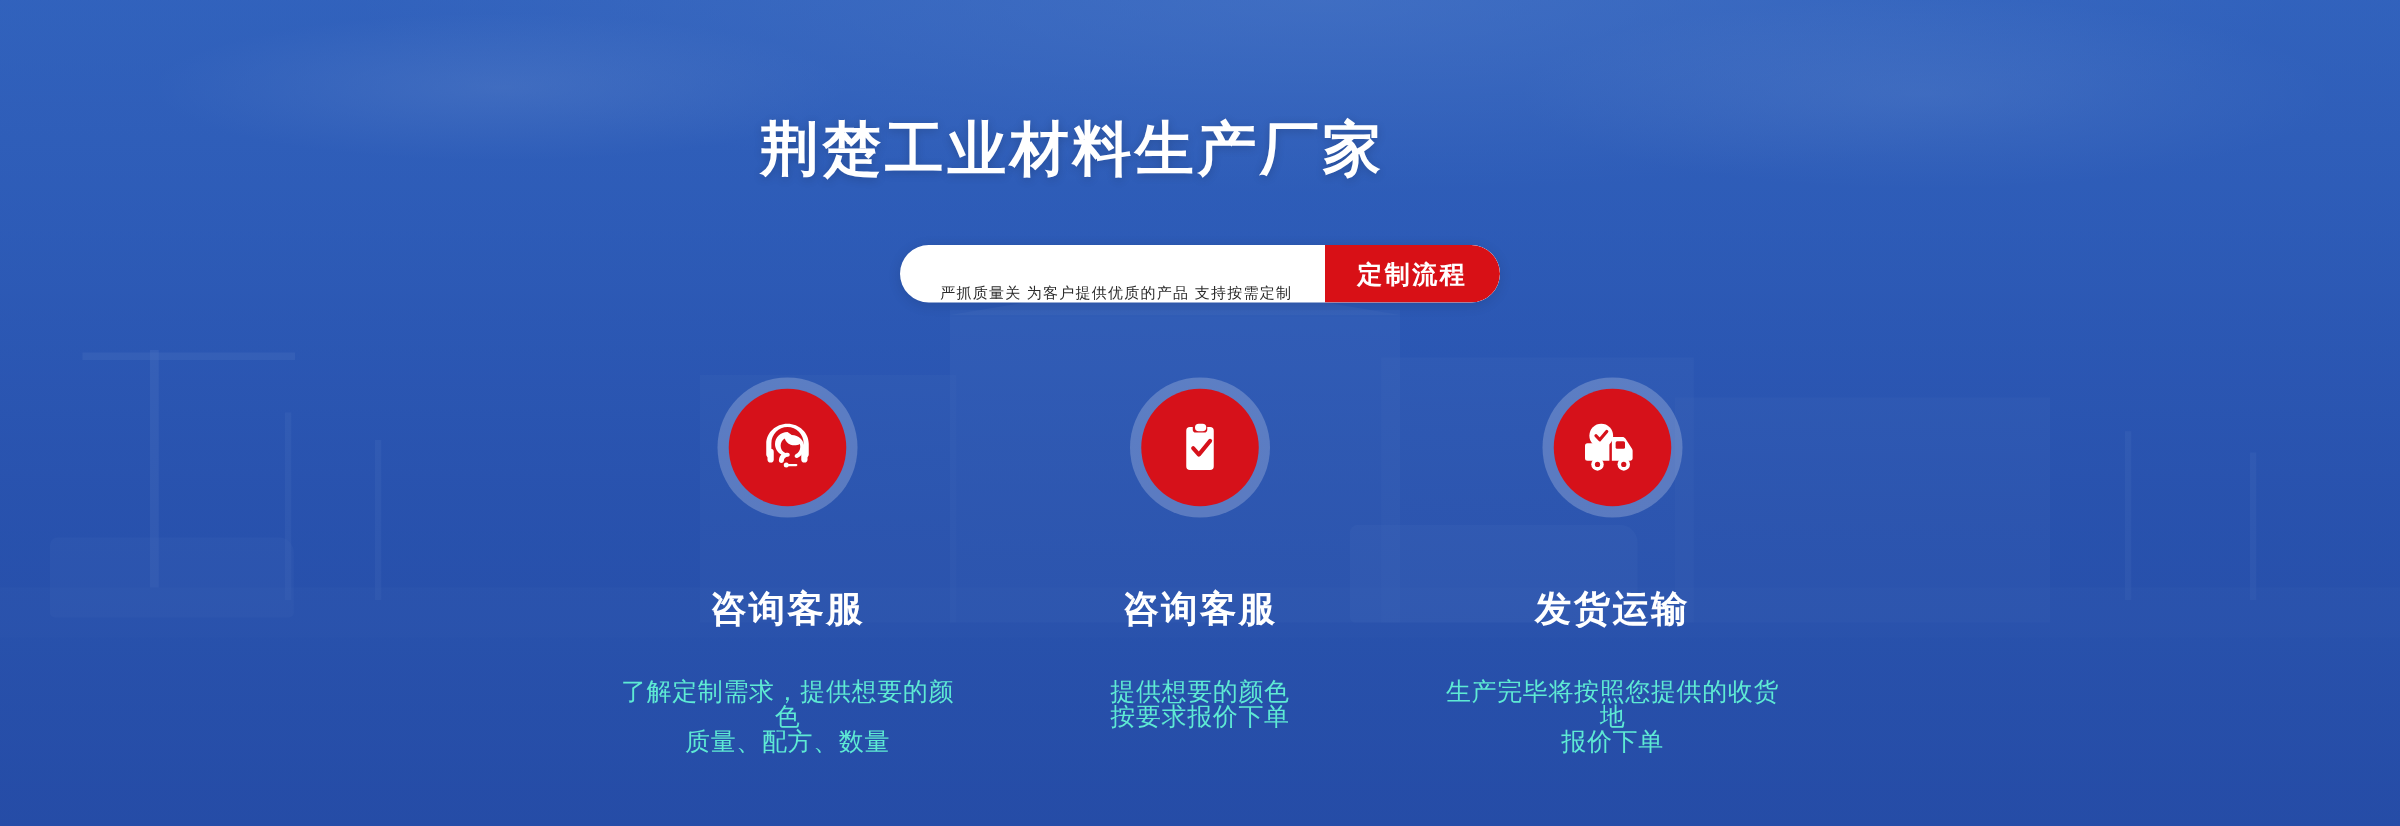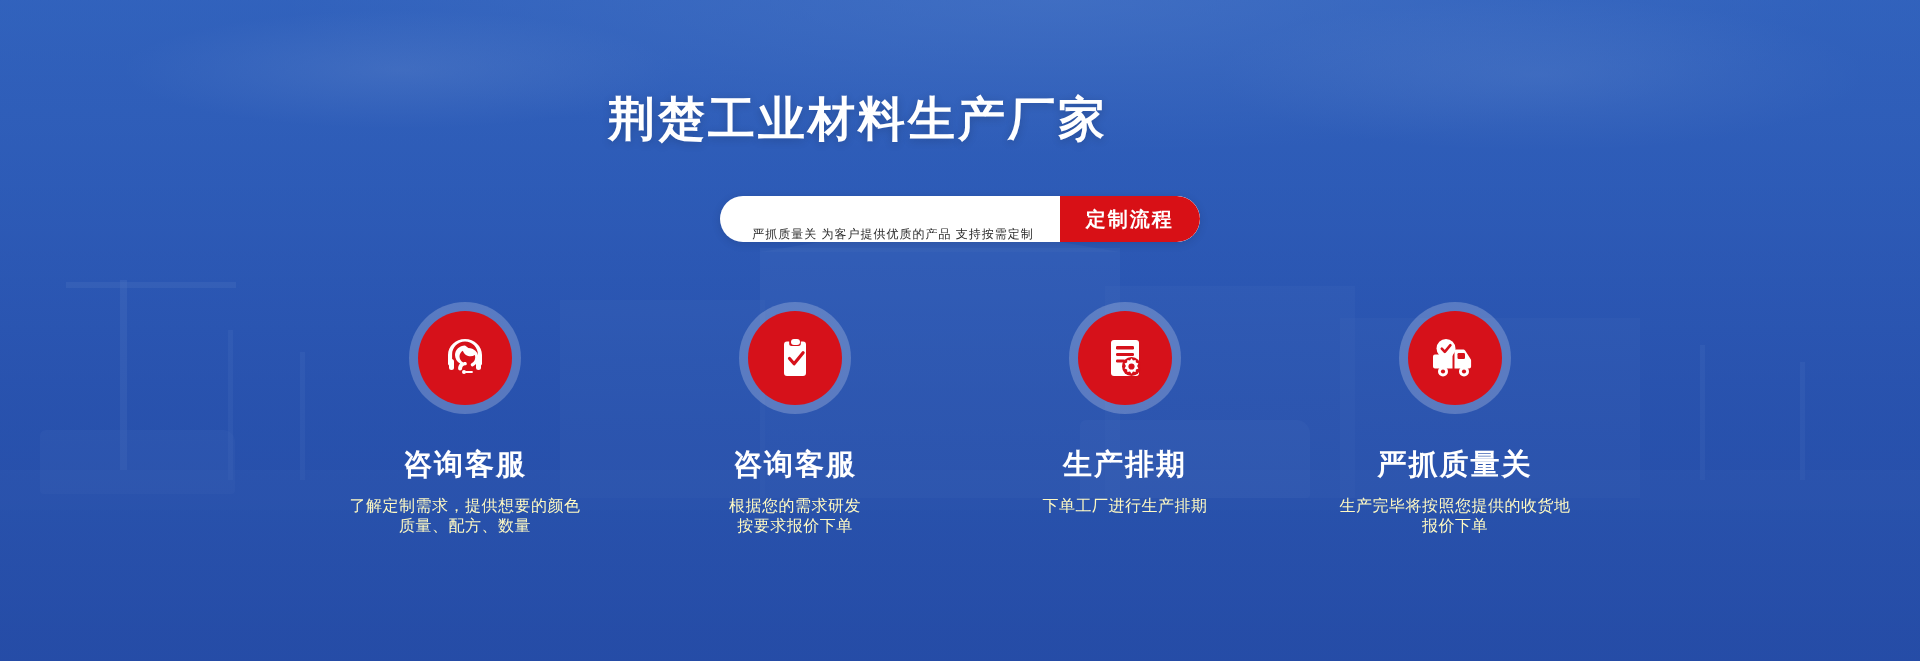--- a/index.html
+++ b/index.html
@@ -124,21 +124,21 @@
     cursor:pointer;
   }
 
   .steps{
     position:absolute; top:302px; left:0; width:1920px;
     display:flex; justify-content:center;
     gap:62px;
   }
   .step{
     width:268px;
-    display:flex; flex-direction:column; align-items:center;
+    display:flex; flex-direction:column; align-items:center;gap:24px;
   }
   .icon-ring{
     width:112px; height:112px;
     border-radius:50%;
     background:rgba(255,255,255,.22);
     display:flex; align-items:center; justify-content:center;
     cursor:pointer;
   }
   .icon-disc{
     width:94px; height:94px;
@@ -150,22 +150,22 @@
   .step-title{
     margin-top:36px;
     color:#ffffff;
     font-size:29px;
     font-weight:bold;
     letter-spacing:2px;
     line-height:1;
   }
   .step-desc{
     margin-top:17px;
-    color:#fef9c3;
-    font-size:16px;
+    color:#5eead4;
+    font-size:20px;
     line-height:20px;
     text-align:center;
     letter-spacing:.5px;
   }
   .step-desc span{ display:block; }
 </style>
 </head>
 <body>
 
 <div class="banner">
@@ -235,67 +235,45 @@
               <svg width="48" height="48" viewBox="0 0 48 48" fill="none">
                 <rect x="20" y="5" width="9" height="6" rx="3" fill="#fff"></rect>
                 <path d="M13 10.5a3 3 0 0 1 3-3h2.2v2.2c0 1.3 1 2.3 2.3 2.3h7c1.3 0 2.3-1 2.3-2.3V7.5H32a3 3 0 0 1 3 3V39a3 3 0 0 1-3 3H16a3 3 0 0 1-3-3V10.5z" fill="#fff"></path>
                 <path d="M18.5 24.5l4.6 5.2 9-11" stroke="#d6111a" stroke-width="3.2" stroke-linecap="round" stroke-linejoin="round" fill="none"></path>
               </svg>
             </span>
           </div>
         </div>
         <div class="step-title">咨询客服</div>
         <div class="step-desc">
-          <span>根据您的需求研发</span>
+          <span>提供想要的颜色</span>
           <span>按要求报价下单</span>
         </div>
       </div>
 
-      <div class="step">
-        <div class="icon-ring">
-          <div class="icon-disc">
-            <span>
-              <svg width="48" height="48" viewBox="0 0 48 48" fill="none">
-                <path d="M10 9a3 3 0 0 1 3-3h22a3 3 0 0 1 3 3v30a3 3 0 0 1-3 3H13a3 3 0 0 1-3-3V9z" fill="#fff"></path>
-                <rect x="15" y="12" width="18" height="3.4" rx="1.2" fill="#d6111a"></rect>
-                <rect x="15" y="19" width="18" height="3" rx="1.2" fill="#d6111a"></rect>
-                <rect x="15" y="25.5" width="9" height="3" rx="1.2" fill="#d6111a"></rect>
-                <circle cx="30.5" cy="32.5" r="9.5" fill="#d6111a"></circle>
-                <path d="M30.5 24.3l1.5 2.2 2.6-.6 .3 2.7 2.5 1-1.3 2.4 1.3 2.4-2.5 1-.3 2.7-2.6-.6-1.5 2.2-1.5-2.2-2.6 .6-.3-2.7-2.5-1 1.3-2.4-1.3-2.4 2.5-1 .3-2.7 2.6 .6z" fill="#fff"></path>
-                <circle cx="30.5" cy="32.5" r="3.1" fill="#d6111a"></circle>
-              </svg>
-            </span>
-          </div>
-        </div>
-        <div class="step-title">生产排期</div>
-        <div class="step-desc">
-          <span>下单工厂进行生产排期</span>
-          <span></span>
-        </div>
-      </div>
 
       <div class="step">
         <div class="icon-ring">
           <div class="icon-disc">
             <span>
               <svg width="52" height="48" viewBox="0 0 52 48" fill="none">
                 <circle cx="17" cy="14.5" r="9.5" fill="#fff"></circle>
                 <path d="M12.8 14.6l3 3.2 5.6-6.6" stroke="#d6111a" stroke-width="2.6" stroke-linecap="round" stroke-linejoin="round" fill="none"></path>
                 <path d="M6 20.5h17.5v14H6a2 2 0 0 1-2-2v-10a2 2 0 0 1 2-2z" fill="#fff"></path>
                 <path d="M25.5 15.5h8.4c1 0 1.9 .5 2.4 1.3l5.3 8.1c.3 .5 .5 1 .5 1.6v6c0 1.1-.9 2-2 2H25.5v-19z" fill="#fff"></path>
                 <rect x="28.5" y="19" width="7.5" height="6" rx="1.2" fill="#d6111a"></rect>
                 <circle cx="14" cy="37.5" r="5" fill="#fff"></circle>
                 <circle cx="14" cy="37.5" r="2.1" fill="#d6111a"></circle>
                 <circle cx="35" cy="37.5" r="5" fill="#fff"></circle>
                 <circle cx="35" cy="37.5" r="2.1" fill="#d6111a"></circle>
               </svg>
             </span>
           </div>
         </div>
-        <div class="step-title">严抓质量关</div>
+        <div class="step-title">发货运输</div>
         <div class="step-desc">
           <span>生产完毕将按照您提供的收货地</span>
           <span>报价下单</span>
         </div>
       </div>
 
     </div>
   </div>
 </div>
 

